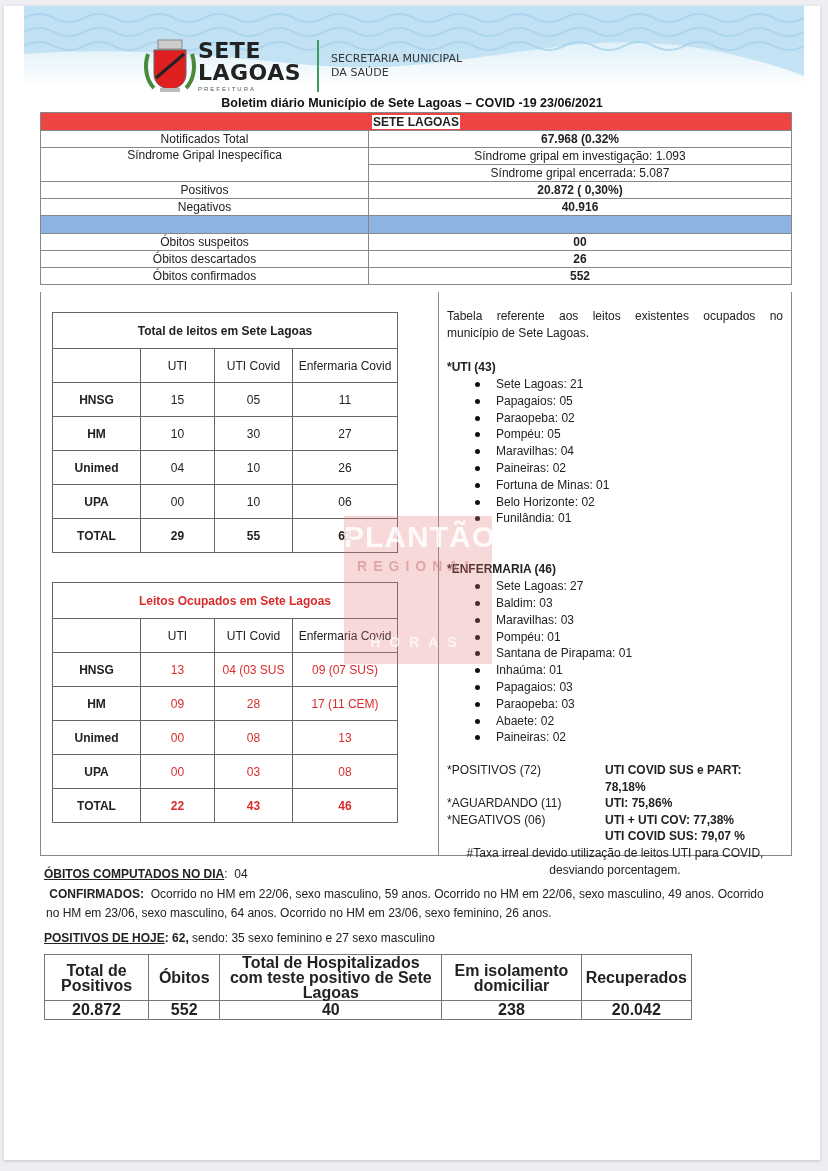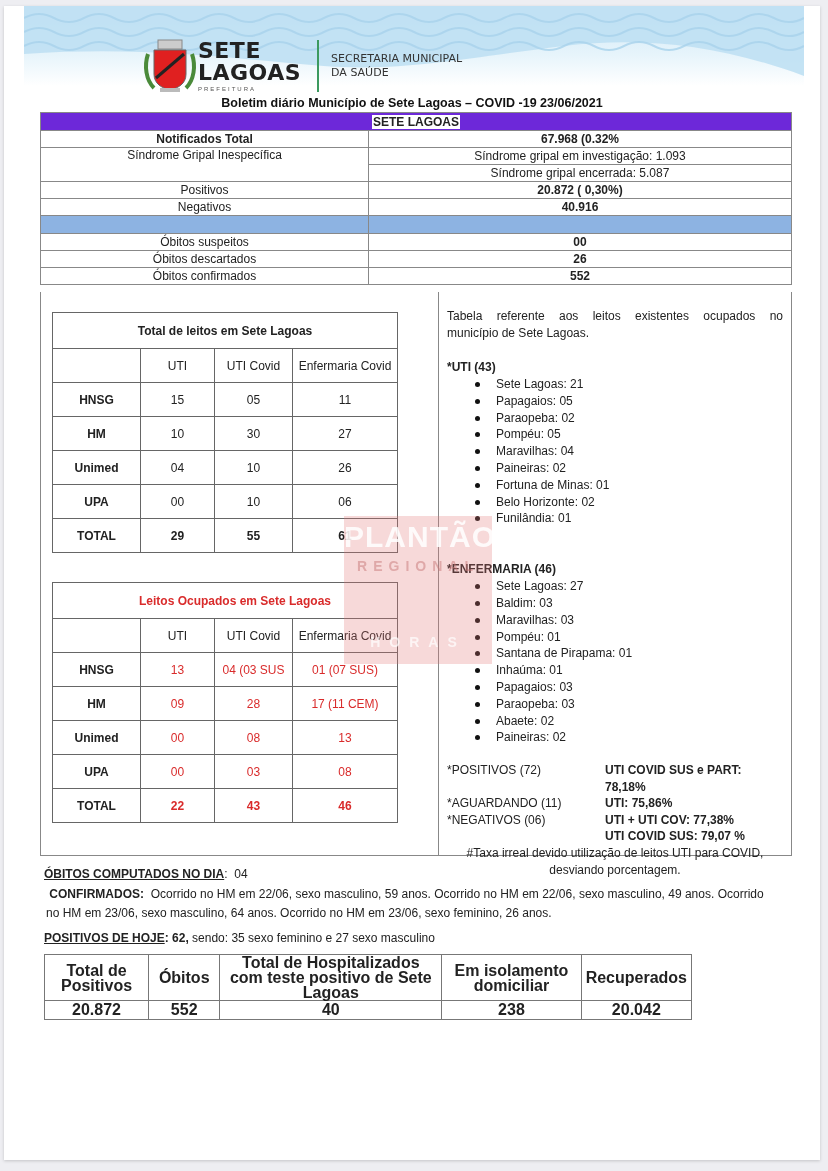--- a/index.html
+++ b/index.html
@@ -20,25 +20,25 @@
   .brand { line-height: 1; }
   .brand .b1, .brand .b2 { font-weight: bold; font-size: 22px; color: #222; letter-spacing: 0.5px; font-family: "DejaVu Sans", sans-serif; }
   .brand .b3 { font-size: 6px; letter-spacing: 2px; color: #555; margin-top: 2px; }
   .vline { width: 2px; height: 52px; background: #3c9a5f; margin: 0 12px 0 16px; }
   .secretaria { font-size: 11px; color: #333; line-height: 14px; font-family: "DejaVu Sans", sans-serif; }
   .doc-title { position: absolute; left: 0; width: 816px; top: 90px; text-align: center; font-weight: bold; font-size: 12.5px; color: #111; }
 
   table { border-collapse: collapse; }
   .main-table { position: absolute; left: 36px; top: 106px; width: 752px; font-size: 12px; }
   .main-table td { border: 1px solid #888; text-align: center; height: 17px; padding: 0 4px; }
-  .main-table .hdr { background: #6d28d9; font-weight: bold; height: 18px; }
+  .main-table .hdr { background: #ef4444; font-weight: bold; height: 18px; }
   .main-table .hdr span { background: #fff; padding: 0 1px; }
   .main-table .blue { background: #8db3e2; height: 18px; }
   .main-table .bold { font-weight: bold; }
-  .left-col { width: 328px; font-weight: bold; }
+  .left-col { width: 328px; }
 
   .lower { position: absolute; left: 36px; top: 286px; width: 752px; height: 564px; border: 1px solid #888; border-top: none; }
   .lower .divider { position: absolute; left: 397px; top: 0; width: 1px; height: 563px; background: #888; }
 
   .beds { position: absolute; left: 11px; width: 346px; font-size: 12px; border-radius: 22px; }
   .beds td { border: 1px solid #666; text-align: center; height: 34px; }
   .beds .title { font-weight: bold; height: 36px; }
   .beds .rowlbl { font-weight: bold; width: 88px; }
   .beds .c1 { width: 74px; } .beds .c2 { width: 78px; }
   .beds.occ .title { color: #d92b2b; padding-left: 20px; }
@@ -208,21 +208,21 @@
       <tr>
         <td class="rowlbl"></td>
         <td class="c1">UTI</td>
         <td class="c2">UTI Covid</td>
         <td>Enfermaria Covid</td>
       </tr>
       <tr>
         <td class="rowlbl">HNSG</td>
         <td class="val">13</td>
         <td class="val">04 (03 SUS</td>
-        <td class="val">01 (07 SUS)</td>
+        <td class="val">09 (07 SUS)</td>
       </tr>
       <tr>
         <td class="rowlbl">HM</td>
         <td class="val">09</td>
         <td class="val">28</td>
         <td class="val">17 (11 CEM)</td>
       </tr>
       <tr>
         <td class="rowlbl">Unimed</td>
         <td class="val">00</td>

